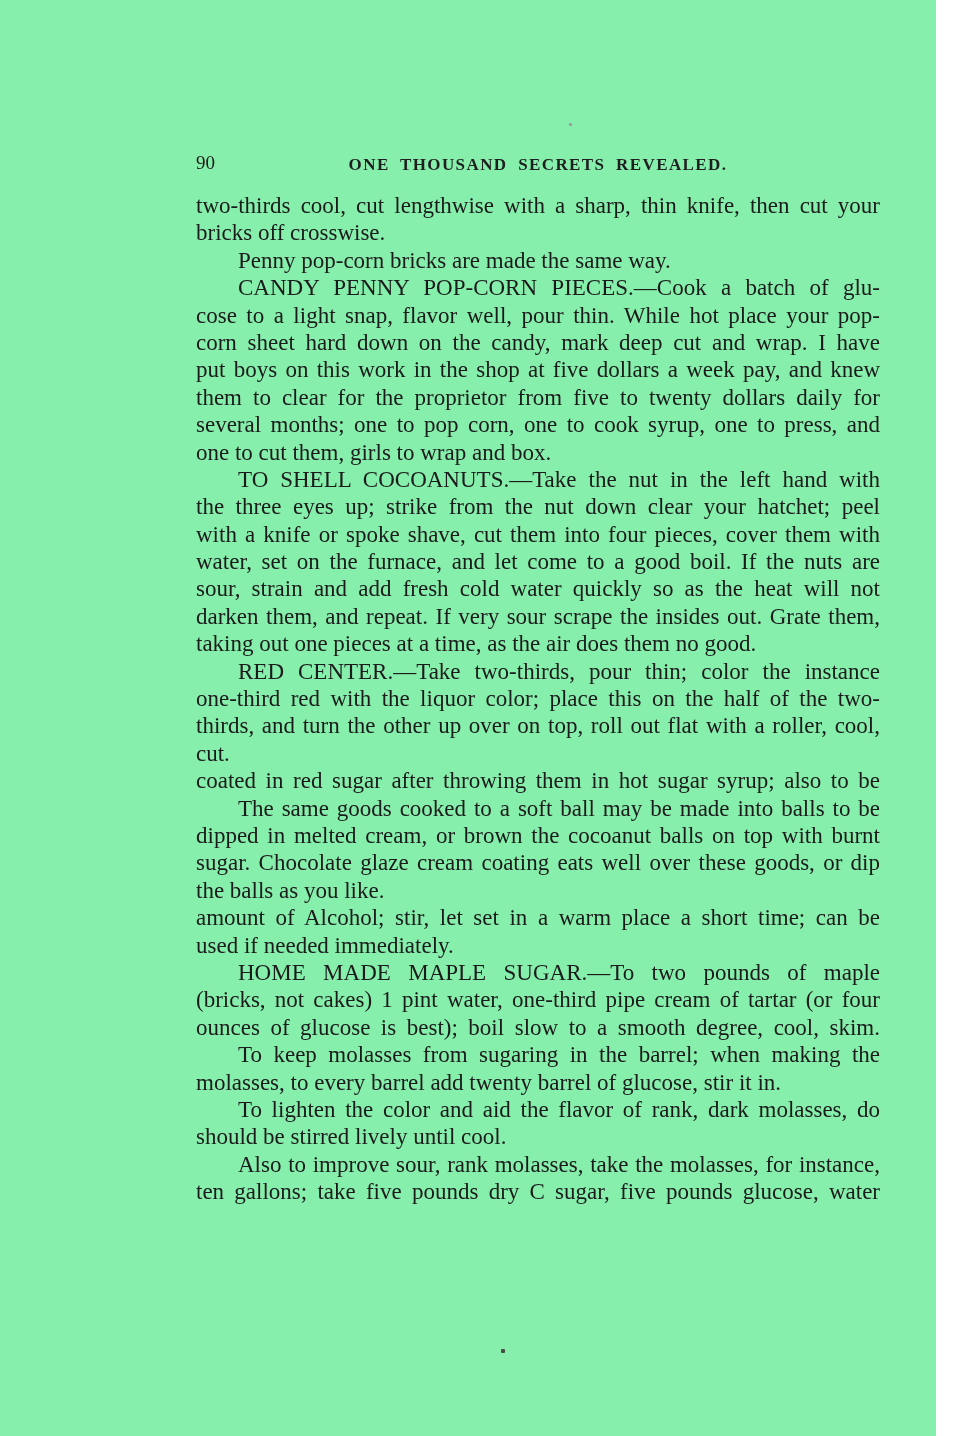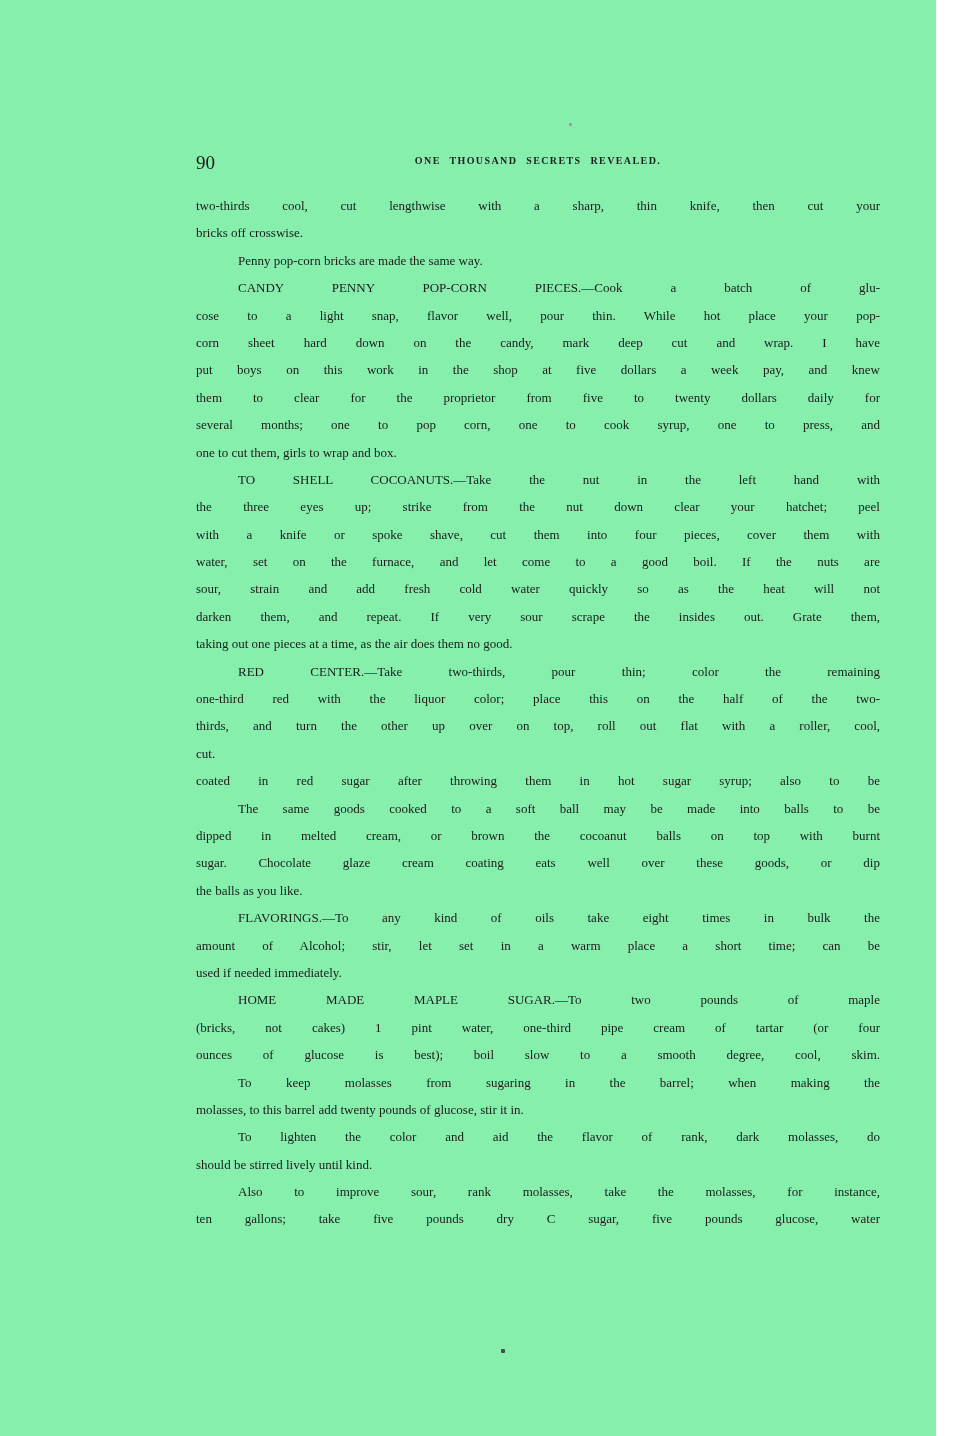--- a/index.html
+++ b/index.html
@@ -30,32 +30,32 @@
     font-size: 19px;
     font-weight: 400;
     color: #1b1b1b;
   }
   .running-header {
     position: absolute;
     left: 0;
     right: 0;
     top: 3px;
     text-align: center;
-    font-size: 10px;
+    font-size: 17px;
     font-weight: 700;
     letter-spacing: 1.4px;
     word-spacing: 5px;
     color: #1f1f1f;
   }
   .page-body {
     position: absolute;
     left: 196px;
     top: 192px;
     width: 684px;
-    font-size: 13px;
+    font-size: 23px;
     line-height: 27.4px;
   }
   .para {
     margin: 0;
   }
   .line {
     height: 27.4px;
     overflow: hidden;
     text-align: justify;
     text-align-last: justify;
@@ -118,49 +118,48 @@
       <div class="para">
         <div class="line first">TO SHELL COCOANUTS.—Take the nut in the left hand with</div>
         <div class="line">the three eyes up; strike from the nut down clear your hatchet; peel</div>
         <div class="line">with a knife or spoke shave, cut them into four pieces, cover them with</div>
         <div class="line">water, set on the furnace, and let come to a good boil. If the nuts are</div>
         <div class="line">sour, strain and add fresh cold water quickly so as the heat will not</div>
         <div class="line">darken them, and repeat. If very sour scrape the insides out. Grate them,</div>
         <div class="line last">taking out one pieces at a time, as the air does them no good.</div>
       </div>
       <div class="para">
-        <div class="line first">RED CENTER.—Take two-thirds, pour thin; color the remaining</div>
+        <div class="line first">RED CENTER.—Take two-thirds, pour thin; color the instance</div>
         <div class="line">one-third red with the liquor color; place this on the half of the two-</div>
         <div class="line">thirds, and turn the other up over on top, roll out flat with a roller, cool,</div>
         <div class="line last">cut.</div>
       </div>
       <div class="para">
         <div class="line">coated in red sugar after throwing them in hot sugar syrup; also to be</div>
         <div class="line first">The same goods cooked to a soft ball may be made into balls to be</div>
         <div class="line">dipped in melted cream, or brown the cocoanut balls on top with burnt</div>
         <div class="line">sugar. Chocolate glaze cream coating eats well over these goods, or dip</div>
         <div class="line last">the balls as you like.</div>
       </div>
       <div class="para">
-        <div class="line first">FLAVORINGS.—To any kind of oils take eight times in bulk the</div>
         <div class="line">amount of Alcohol; stir, let set in a warm place a short time; can be</div>
         <div class="line last">used if needed immediately.</div>
       </div>
       <div class="para">
         <div class="line first">HOME MADE MAPLE SUGAR.—To two pounds of maple</div>
         <div class="line">(bricks, not cakes) 1 pint water, one-third pipe cream of tartar (or four</div>
         <div class="line">ounces of glucose is best); boil slow to a smooth degree, cool, skim.</div>
       </div>
       <div class="para">
         <div class="line first">To keep molasses from sugaring in the barrel; when making the</div>
-        <div class="line last">molasses, to this barrel add twenty pounds of glucose, stir it in.</div>
+        <div class="line last">molasses, to every barrel add twenty barrel of glucose, stir it in.</div>
       </div>
       <div class="para">
         <div class="line first">To lighten the color and aid the flavor of rank, dark molasses, do</div>
-        <div class="line last">should be stirred lively until kind.</div>
+        <div class="line last">should be stirred lively until cool.</div>
       </div>
       <div class="para">
         <div class="line first">Also to improve sour, rank molasses, take the molasses, for instance,</div>
         <div class="line">ten gallons; take five pounds dry C sugar, five pounds glucose, water</div>
       </div>
     </div>
 
   <span class="artifact-dot bottom"></span>
 </div>
 

